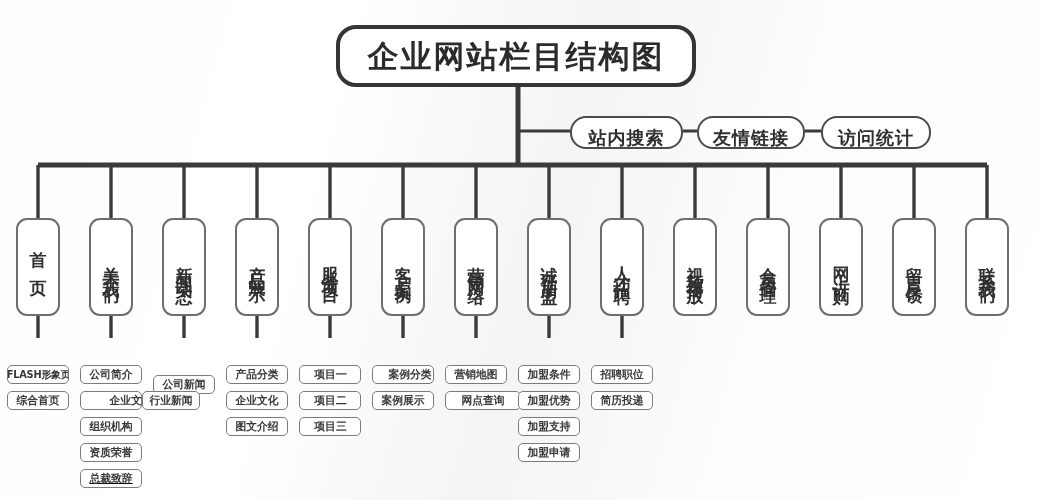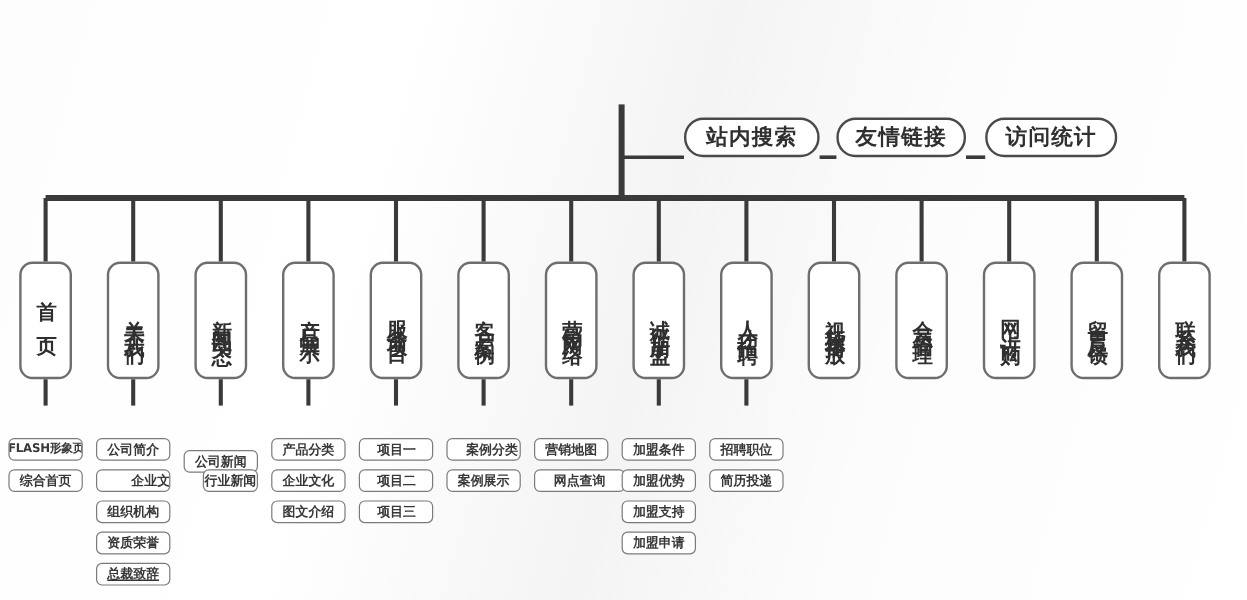--- a/index.html
+++ b/index.html
@@ -48,27 +48,27 @@
     font-size: 31px;
     font-weight: bold;
     color: #2b2b2b;
     letter-spacing: 2px;
     line-height: 1;
   }
 
   
   .util-box {
     position: absolute;
-    top: 98px;
+    top: 116px;
     height: 33px;
     border: 2.5px solid #4a4a4a;
     border-radius: 16px;
     background: #ffffff;
     display: flex;
-    align-items: center;
+    align-items: flex-end;
     justify-content: center;
     box-sizing: border-box;
     z-index: 3;
   }
   .util-box span {
     font-size: 18px;
     font-weight: bold;
     color: #2f2f2f;
     letter-spacing: 1px;
     line-height: 1;
@@ -157,20 +157,23 @@
         <line x1="622" y1="165" x2="622" y2="218" stroke-width="3.4"></line>
         <line x1="622" y1="316" x2="622" y2="338" stroke-width="3.4"></line>
         <line x1="695" y1="165" x2="695" y2="218" stroke-width="3.4"></line>
         <line x1="768" y1="165" x2="768" y2="218" stroke-width="3.4"></line>
         <line x1="841" y1="165" x2="841" y2="218" stroke-width="3.4"></line>
         <line x1="914" y1="165" x2="914" y2="218" stroke-width="3.4"></line>
         <line x1="987" y1="165" x2="987" y2="218" stroke-width="3.4"></line>
       </g>
   </svg>
 
+  <div class="title-box">
+    <span>企业网站栏目结构图</span>
+  </div>
 
   <div id="util-layer">
       <div class="util-box" style="left: 570px; width: 113px;">
         <span>站内搜索</span>
       </div>
       <div class="util-box" style="left: 697px; width: 108px;">
         <span>友情链接</span>
       </div>
       <div class="util-box" style="left: 821px; width: 110px;">
         <span>访问统计</span>
@@ -238,21 +241,21 @@
       </div>
       <div class="sub-box" style="width: 62px; left: 80px; top: 416px;">
         <span>资质荣誉</span>
       </div>
       <div class="sub-box" style="width: 62px; left: 80px; top: 442px; text-decoration: underline;">
         <span>总裁致辞</span>
       </div>
       <div class="sub-box" style="width: 62px; left: 153px; top: 348px;">
         <span>公司新闻</span>
       </div>
-      <div class="sub-box" style="width: 46px; left: 169px; top: 364px;">
+      <div class="sub-box" style="width: 58px; left: 142px; top: 364px;">
         <span>行业新闻</span>
       </div>
       <div class="sub-box" style="width: 62px; left: 226px; top: 338px;">
         <span>产品分类</span>
       </div>
       <div class="sub-box" style="width: 62px; left: 226px; top: 364px;">
         <span>企业文化</span>
       </div>
       <div class="sub-box" style="width: 62px; left: 226px; top: 390px;">
         <span>图文介绍</span>

